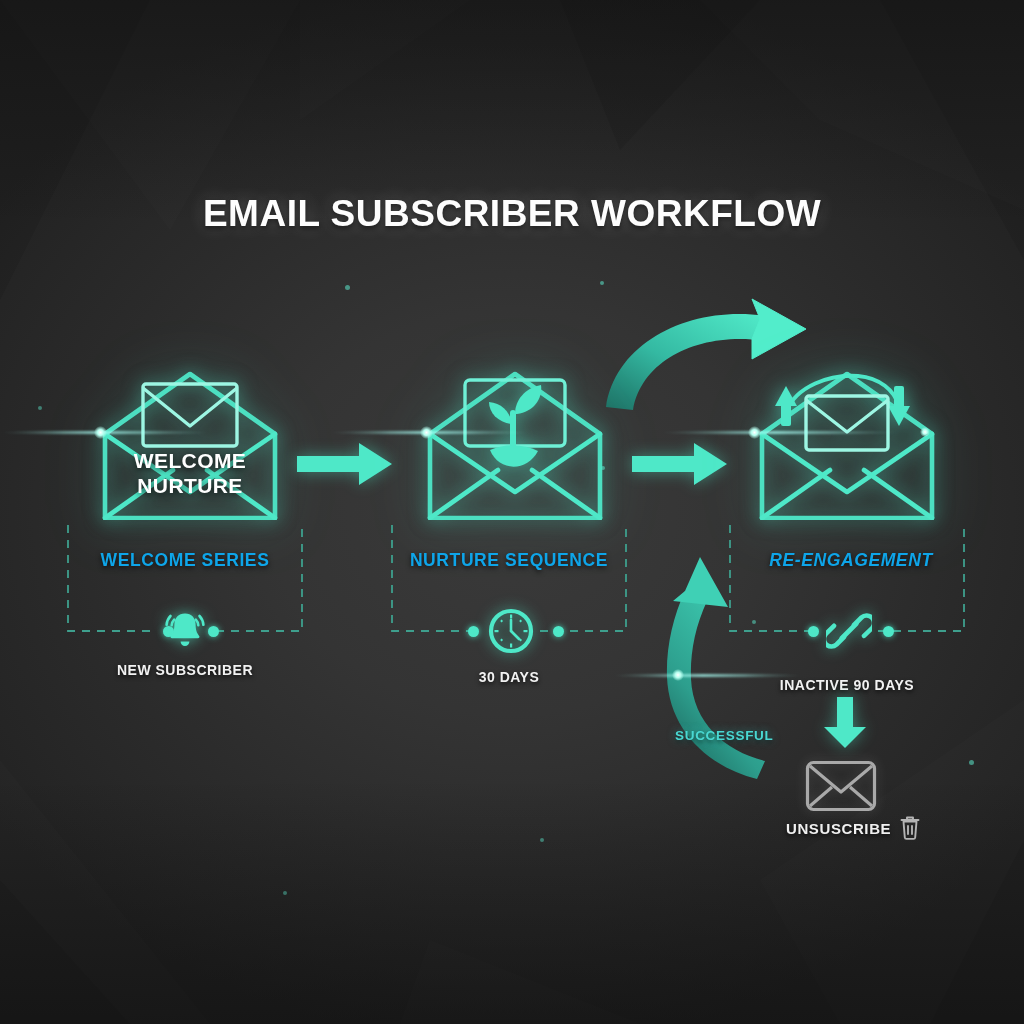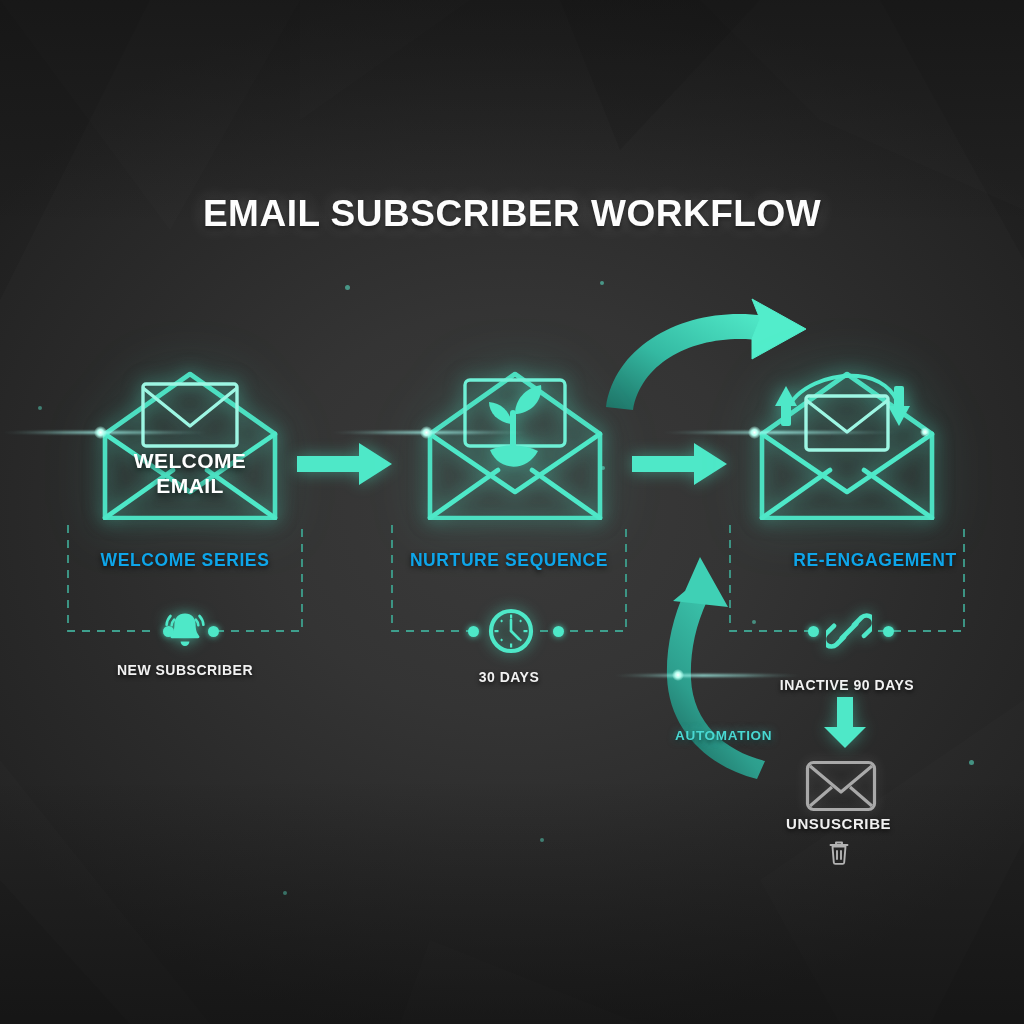--- a/index.html
+++ b/index.html
@@ -89,21 +89,21 @@
     filter:blur(1.1px);
   }
   .lenscore{
     position:absolute; width:13px; height:13px; border-radius:50%;
     background:radial-gradient(circle,#ffffff 0%, #b7fff0 32%, rgba(90,240,215,0) 72%);
   }
 
   
   .gray-env svg{ display:block; filter:drop-shadow(0 0 6px rgba(200,200,200,.22)); }
   .unsub-row{
-    position:absolute; display:flex; align-items:center; gap:8px;flex-direction:column;
+    position:absolute; display:flex; align-items:center; gap:8px;
   }
   .unsub-text{
     color:#f0f0f0; font-weight:bold; font-size:15px; letter-spacing:.6px;
     text-shadow:0 2px 4px rgba(0,0,0,.7);
   }
 </style>
 </head>
 <body>
 
 <div id="bg">
@@ -164,21 +164,21 @@
           <path d="M10,64 L95,122 L180,64"></path>
           <path d="M10,148 L78,100 M180,148 L112,100"></path>
         </g>
         <g fill="none" stroke="#9df6e3" stroke-width="3.4" stroke-linejoin="round">
           <rect x="48" y="14" width="94" height="62" rx="3"></rect>
           <path d="M48,18 L95,56 L142,18"></path>
         </g>
       </svg>
       <div class="env-label">
         <div>WELCOME</div>
-        <div>EMAIL</div>
+        <div>NURTURE</div>
       </div>
     </div>
 
     <div class="lensflare" style="left:0px;top:431px;width:210px;"></div>
     <div class="lenscore" style="left:94px;top:426px;"></div>
 
     <svg style="position:absolute;left:66px;top:525px;" width="238" height="110">
       <path d="M2,0 L2,106 L86,106 M150,106 L236,106 L236,0" fill="none" stroke="#3e9f8d" stroke-width="1.8" stroke-dasharray="8 7"></path>
     </svg>
 
@@ -297,21 +297,21 @@
       </svg>
     </div>
     <div class="lensflare" style="left:660px;top:431px;width:240px;"></div>
     <div class="lenscore" style="left:748px;top:426px;"></div>
     <div class="lenscore" style="left:920px;top:427px;width:10px;height:10px;"></div>
 
     <svg style="position:absolute;left:728px;top:525px;" width="238" height="110">
       <path d="M2,0 L2,106 L86,106 M150,106 L236,106 L236,0" fill="none" stroke="#3e9f8d" stroke-width="1.8" stroke-dasharray="8 7"></path>
     </svg>
 
-    <div class="nlabel" style="left:756px;width:238px;top:548px;">
+    <div class="nlabel" style="left:732px;width:238px;top:548px;font-style:italic;">
       <div>RE-ENGAGEMENT</div>
     </div>
 
     <div class="dot" style="left:808px;top:626px;"></div>
     <div class="dot" style="left:883px;top:626px;"></div>
 
     <div class="trigger-icon" style="left:824px;top:606px;width:50px;height:50px;">
       <svg width="46" height="46" viewBox="0 0 46 46">
         <g fill="none" stroke="#4ee8c8" stroke-width="4.6" stroke-linecap="round">
           <path d="M18,29 L10.5,36.5 a7.5,7.5 0 0 1 -10.6,-10.6 L8,17.8"></path>
@@ -332,21 +332,21 @@
         <linearGradient id="gloop" x1="0.1" y1="1" x2="0.7" y2="0">
           <stop offset="0%" stop-color="#1a5f56"></stop>
           <stop offset="40%" stop-color="#2d9e8d"></stop>
           <stop offset="100%" stop-color="#3fd0b5"></stop>
         </linearGradient>
       </defs>
       <path d="M112,224 C64,212 24,176 22,122 C21,92 28,62 40,36 L62,46 C50,72 45,98 46,124 C48,168 80,196 120,206 Z" fill="url(#gloop)"></path>
       <path d="M55,2 L83,52 L28,46 L40,36 Z" fill="#3fd0b5"></path>
     </svg>
   </div>
-  <div class="succ-label" style="left:675px;top:728px;">AUTOMATION</div>
+  <div class="succ-label" style="left:675px;top:728px;">SUCCESSFUL</div>
   <div class="lensflare" style="left:612px;top:674px;width:190px;"></div>
   <div class="lenscore" style="left:672px;top:669px;width:12px;height:12px;"></div>
 
   <div class="arrow" style="left:822px;top:697px;">
     <svg width="46" height="52" viewBox="0 0 46 52">
       <path d="M15,0 L31,0 L31,30 L44,30 L23,51 L2,30 L15,30 Z" fill="#4ee8c8"></path>
     </svg>
   </div>
 
   <div class="node">

